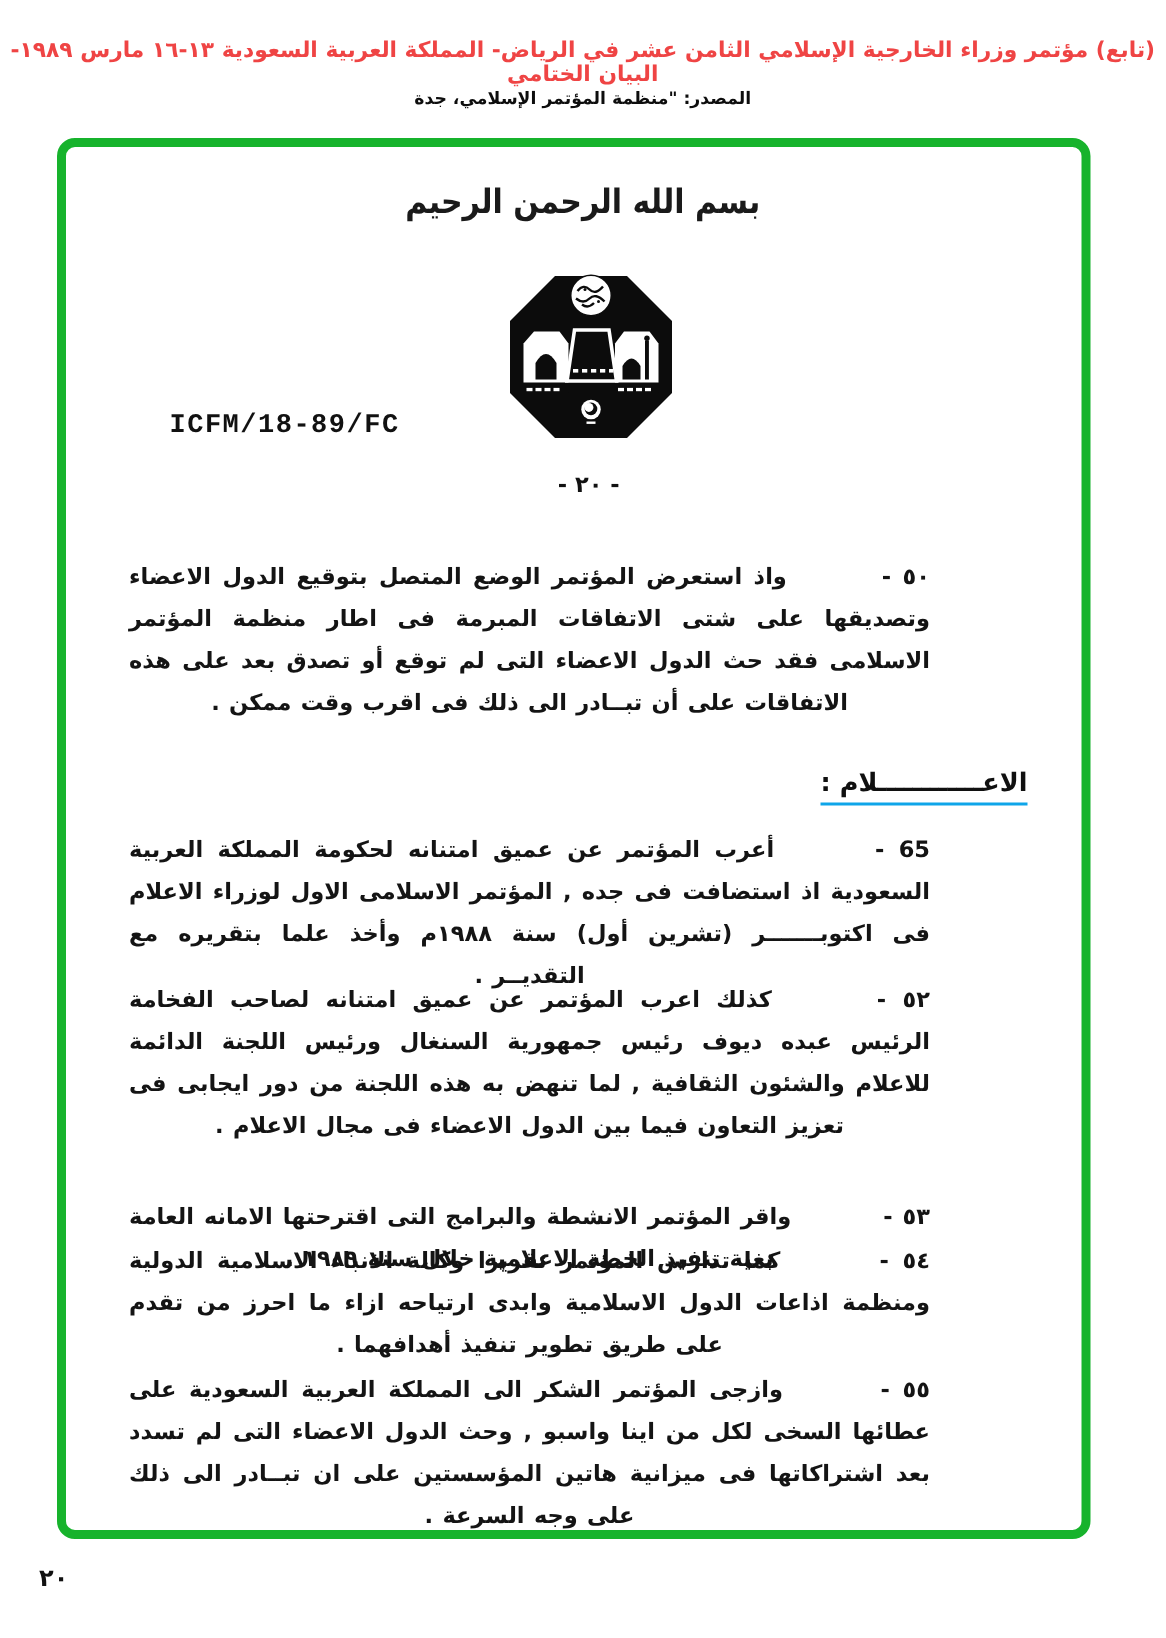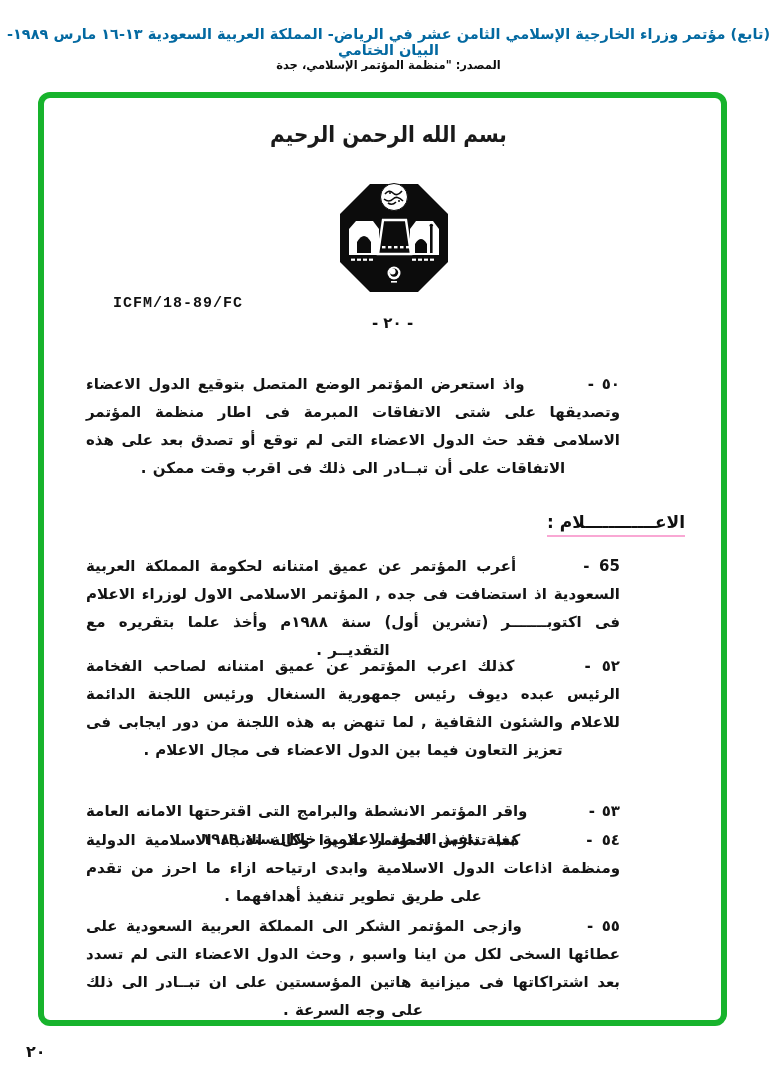--- a/index.html
+++ b/index.html
@@ -9,21 +9,21 @@
     font-family:"DejaVu Sans", sans-serif;
     color:#141414;
   }
   .page { position:absolute; inset:0; width:777px; height:1092px; background:#fff; overflow:hidden; }
 
   
   .hdr1 {
     position:absolute; top:26px; left:0; right:0;
     text-align:center; direction:rtl;
     font-size:14.5px; font-weight:bold; letter-spacing:0;
-    color:#0369a1;
+    color:#ef4444;
   }
   .hdr2 {
     position:absolute; top:58px; left:0; right:0;
     text-align:center; direction:rtl;
     font-size:11.5px; font-weight:bold; color:#0d0d0d;
   }
 
   
   .frame {
     position:absolute; left:38px; top:92px;
@@ -39,38 +39,38 @@
     font-size:20px; font-weight:bold; color:#1a1a1a;
     transform:scaleY(1.12);
     letter-spacing:-1px;
   }
 
   
   .emblem { position:absolute; left:336px; top:180px; width:116px; height:118px; }
 
   
   .reference {
-    position:absolute; left:113px; top:295px;
+    position:absolute; left:113px; top:274px;
     font-family:"Liberation Mono","DejaVu Sans Mono",monospace;
-    font-size:15px; font-weight:bold; letter-spacing:1px; color:#111;text-align:center;
+    font-size:18px; font-weight:bold; letter-spacing:1px; color:#111;text-align:center;
   }
   .page-marker {
     position:absolute; top:314px; left:0; right:0;
     text-align:center; direction:rtl;
     font-size:15px; font-weight:bold; color:#111;
     padding-left:8px;
   }
 
   
   .section-heading {
     position:absolute; top:512px; right:92px;
     direction:rtl; font-size:17px; font-weight:bold; color:#101010;
   }
   .section-heading .underlined {
-    border-bottom:2px solid #f9a8d4; padding-bottom:3px;
+    border-bottom:2px solid #0ea5e9; padding-bottom:3px;
   }
 
   
   .para {
     position:absolute; right:157px; width:534px;
     direction:rtl; text-align:justify; text-align-last:center;
     font-size:15px; font-weight:600; line-height:28px; color:#141414;
     word-spacing:1px;
   }
   .para .pnum, .para .pdash { font-weight:700; }

